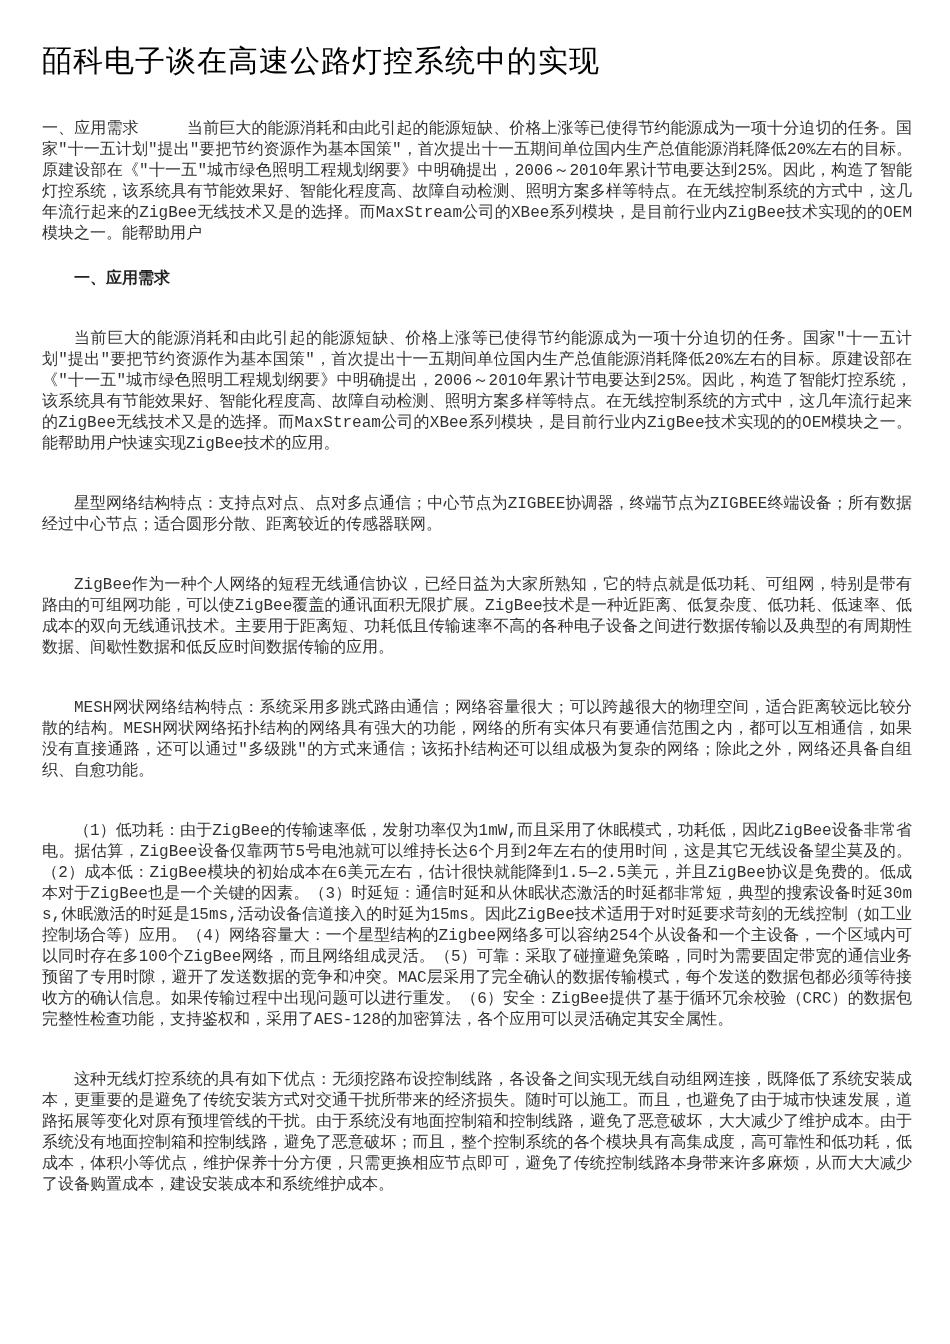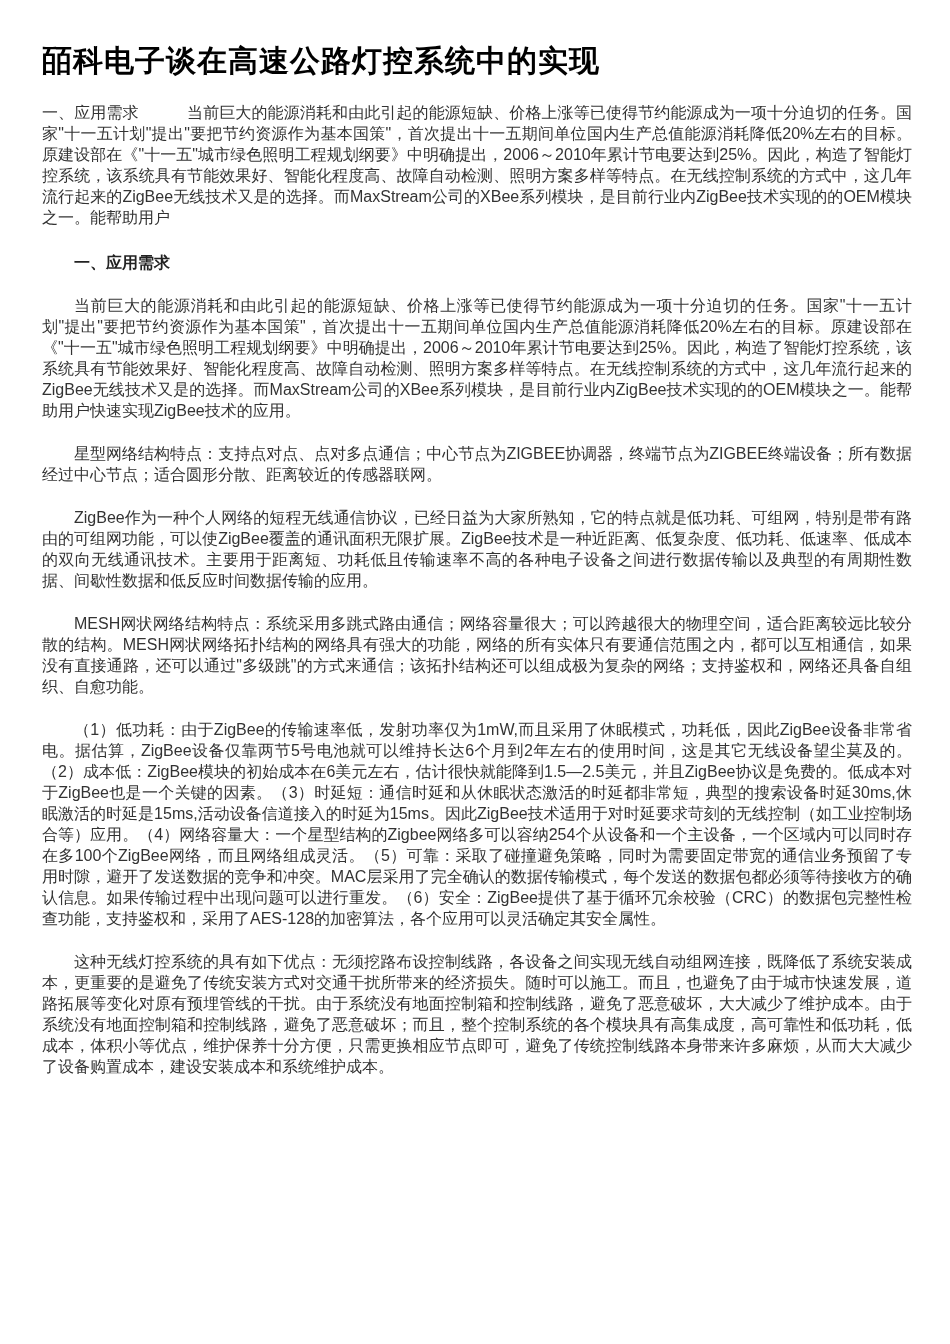--- a/index.html
+++ b/index.html
@@ -19,29 +19,30 @@
     width: 950px;
     min-height: 1344px;
     box-sizing: border-box;
     padding: 12px 38px 60px 42px;
     background: #ffffff;
     overflow: hidden;
   }
   .article-title {
     font-size: 30px;
     line-height: 38px;
-    font-weight: bold;
+    font-weight: normal;
     color: #000000;
     margin: 30px 0 18px 0;
     letter-spacing: 1px;
   }
   .block {
-    margin: 22px 0 0 0;
+    margin: 39px 0 0 0;
     text-align: justify;
     word-break: break-all;
+    font-family: Liberation Mono, monospace;
   }
   .intro {
     text-indent: 0;
   }
   .paragraph {
     text-indent: 2em;
   }
   .heading {
     text-indent: 2em;
     font-weight: bold;
@@ -56,18 +57,18 @@
 
 <div class="page">
   <h1 class="article-title">皕科电子谈在高速公路灯控系统中的实现</h1>
 
   <main>
       <p class="block intro">一、应用需求　　　当前巨大的能源消耗和由此引起的能源短缺、价格上涨等已使得节约能源成为一项十分迫切的任务。国家"十一五计划"提出"要把节约资源作为基本国策"，首次提出十一五期间单位国内生产总值能源消耗降低20%左右的目标。原建设部在《"十一五"城市绿色照明工程规划纲要》中明确提出，2006～2010年累计节电要达到25%。因此，构造了智能灯控系统，该系统具有节能效果好、智能化程度高、故障自动检测、照明方案多样等特点。在无线控制系统的方式中，这几年流行起来的ZigBee无线技术又是的选择。而MaxStream公司的XBee系列模块，是目前行业内ZigBee技术实现的的OEM模块之一。能帮助用户</p>
       <h2 class="block heading">一、应用需求</h2>
       <p class="block paragraph">当前巨大的能源消耗和由此引起的能源短缺、价格上涨等已使得节约能源成为一项十分迫切的任务。国家"十一五计划"提出"要把节约资源作为基本国策"，首次提出十一五期间单位国内生产总值能源消耗降低20%左右的目标。原建设部在《"十一五"城市绿色照明工程规划纲要》中明确提出，2006～2010年累计节电要达到25%。因此，构造了智能灯控系统，该系统具有节能效果好、智能化程度高、故障自动检测、照明方案多样等特点。在无线控制系统的方式中，这几年流行起来的ZigBee无线技术又是的选择。而MaxStream公司的XBee系列模块，是目前行业内ZigBee技术实现的的OEM模块之一。能帮助用户快速实现ZigBee技术的应用。</p>
       <p class="block paragraph">星型网络结构特点：支持点对点、点对多点通信；中心节点为ZIGBEE协调器，终端节点为ZIGBEE终端设备；所有数据经过中心节点；适合圆形分散、距离较近的传感器联网。</p>
       <p class="block paragraph">ZigBee作为一种个人网络的短程无线通信协议，已经日益为大家所熟知，它的特点就是低功耗、可组网，特别是带有路由的可组网功能，可以使ZigBee覆盖的通讯面积无限扩展。ZigBee技术是一种近距离、低复杂度、低功耗、低速率、低成本的双向无线通讯技术。主要用于距离短、功耗低且传输速率不高的各种电子设备之间进行数据传输以及典型的有周期性数据、间歇性数据和低反应时间数据传输的应用。</p>
-      <p class="block paragraph">MESH网状网络结构特点：系统采用多跳式路由通信；网络容量很大；可以跨越很大的物理空间，适合距离较远比较分散的结构。MESH网状网络拓扑结构的网络具有强大的功能，网络的所有实体只有要通信范围之内，都可以互相通信，如果没有直接通路，还可以通过"多级跳"的方式来通信；该拓扑结构还可以组成极为复杂的网络；支持鉴权和，网络还具备自组织、自愈功能。</p>
+      <p class="block paragraph">MESH网状网络结构特点：系统采用多跳式路由通信；网络容量很大；可以跨越很大的物理空间，适合距离较远比较分散的结构。MESH网状网络拓扑结构的网络具有强大的功能，网络的所有实体只有要通信范围之内，都可以互相通信，如果没有直接通路，还可以通过"多级跳"的方式来通信；该拓扑结构还可以组成极为复杂的网络；除此之外，网络还具备自组织、自愈功能。</p>
       <p class="block paragraph">（1）低功耗：由于ZigBee的传输速率低，发射功率仅为1mW,而且采用了休眠模式，功耗低，因此ZigBee设备非常省电。据估算，ZigBee设备仅靠两节5号电池就可以维持长达6个月到2年左右的使用时间，这是其它无线设备望尘莫及的。（2）成本低：ZigBee模块的初始成本在6美元左右，估计很快就能降到1.5—2.5美元，并且ZigBee协议是免费的。低成本对于ZigBee也是一个关键的因素。（3）时延短：通信时延和从休眠状态激活的时延都非常短，典型的搜索设备时延30ms,休眠激活的时延是15ms,活动设备信道接入的时延为15ms。因此ZigBee技术适用于对时延要求苛刻的无线控制（如工业控制场合等）应用。（4）网络容量大：一个星型结构的Zigbee网络多可以容纳254个从设备和一个主设备，一个区域内可以同时存在多100个ZigBee网络，而且网络组成灵活。（5）可靠：采取了碰撞避免策略，同时为需要固定带宽的通信业务预留了专用时隙，避开了发送数据的竞争和冲突。MAC层采用了完全确认的数据传输模式，每个发送的数据包都必须等待接收方的确认信息。如果传输过程中出现问题可以进行重发。（6）安全：ZigBee提供了基于循环冗余校验（CRC）的数据包完整性检查功能，支持鉴权和，采用了AES-128的加密算法，各个应用可以灵活确定其安全属性。</p>
       <p class="block paragraph">这种无线灯控系统的具有如下优点：无须挖路布设控制线路，各设备之间实现无线自动组网连接，既降低了系统安装成本，更重要的是避免了传统安装方式对交通干扰所带来的经济损失。随时可以施工。而且，也避免了由于城市快速发展，道路拓展等变化对原有预埋管线的干扰。由于系统没有地面控制箱和控制线路，避免了恶意破坏，大大减少了维护成本。由于系统没有地面控制箱和控制线路，避免了恶意破坏；而且，整个控制系统的各个模块具有高集成度，高可靠性和低功耗，低成本，体积小等优点，维护保养十分方便，只需更换相应节点即可，避免了传统控制线路本身带来许多麻烦，从而大大减少了设备购置成本，建设安装成本和系统维护成本。</p>
     </main>
 
 </div>
 
 </body></html>

